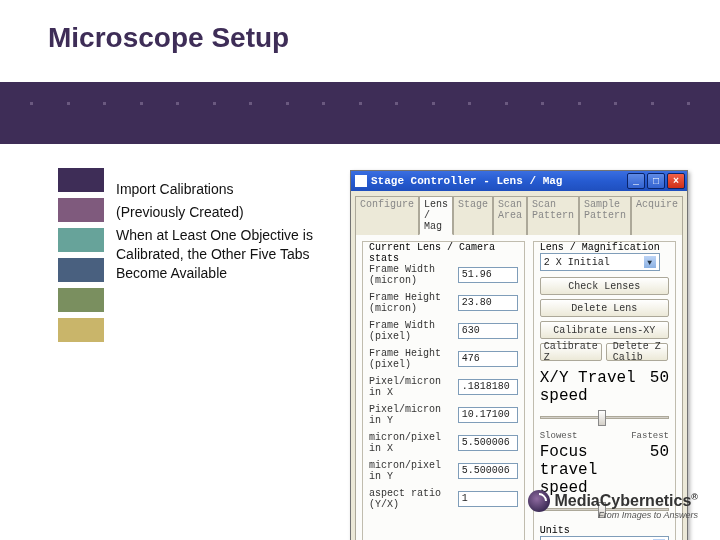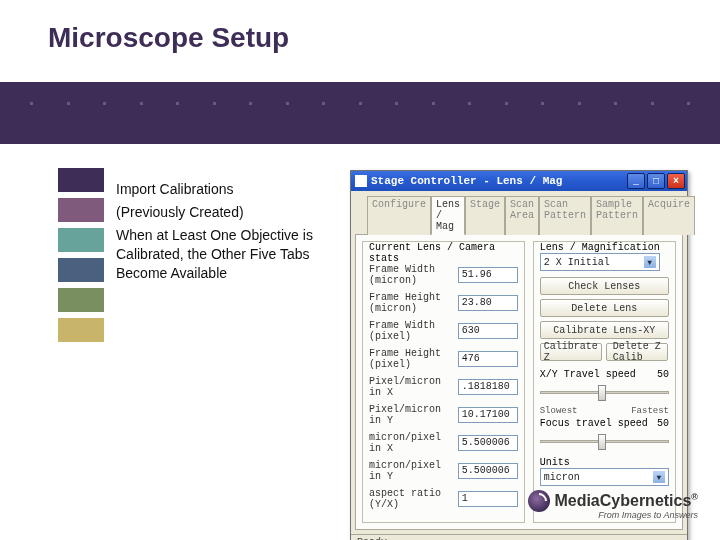--- a/index.html
+++ b/index.html
@@ -78,21 +78,21 @@
   .winbtn {
     width: 18px; height: 16px; margin-left: 2px;
     background: linear-gradient(#5f8ae6,#3363d0);
     border: 1px solid #0a246a;
     color: #fff; font-weight:bold; font-size:10px;
     display:flex;align-items:center;justify-content:center;
     border-radius: 2px;
   }
   .winbtn.close { background: linear-gradient(#f06048,#d03018); }
 
-  .tabs { display:flex; padding: 4px 4px 0 16px; gap:0;border-radius:16px; }
+  .tabs { display:flex; padding: 4px 4px 0 4px; gap:0;border-radius:16px; }
   .tab {
     padding: 2px 4px; font-size:10px;
     background:#ece9d8; border:1px solid #aca899;
     border-bottom:none; position:relative; top:1px;
     color:#333;
   }
   .tab.active { background:#fcfcfa; border-bottom:1px solid #fcfcfa; z-index:2;}
   .tab.inactive { color:#888; }
   .tabpanel {
     margin: 0 4px 4px 4px; padding: 6px;
@@ -120,21 +120,21 @@
   .btn {
     height:18px; background:linear-gradient(#fff,#ece9d8);
     border:1px solid #aca899; border-radius:2px;
     font-size:10px; padding:0 6px; color:#333;
     display:inline-flex;align-items:center;justify-content:center;
     margin-bottom:4px; width:100%;
   }
   .btn.half{width:48%;}
   .btn-row{display:flex;gap:4px;}
   .slider-row{display:flex;flex-direction:column;gap:2px;margin-top:4px;}
-  .slider-label{display:flex;justify-content:space-between;font-size:10px;}
+  .slider-label{display:flex;justify-content:space-between;font-size:16px;}
   .slider{height:20px;position:relative;}
   .slider .track{position:absolute;top:9px;left:0;right:0;height:3px;background:#d4d0c8;border:1px solid #aca899;}
   .slider .thumb{position:absolute;top:3px;width:8px;height:16px;background:linear-gradient(#fff,#d4d0c8);border:1px solid #888;}
   .endlabels{display:flex;justify-content:space-between;font-size:9px;color:#555;}
   .unit-sel{margin-top:6px;}
   .statusbar{height:18px;border-top:1px solid #aca899;background:#ece9d8;padding:2px 6px;font-size:10px;color:#444;}
 </style>
 </head>
 <body>
 

